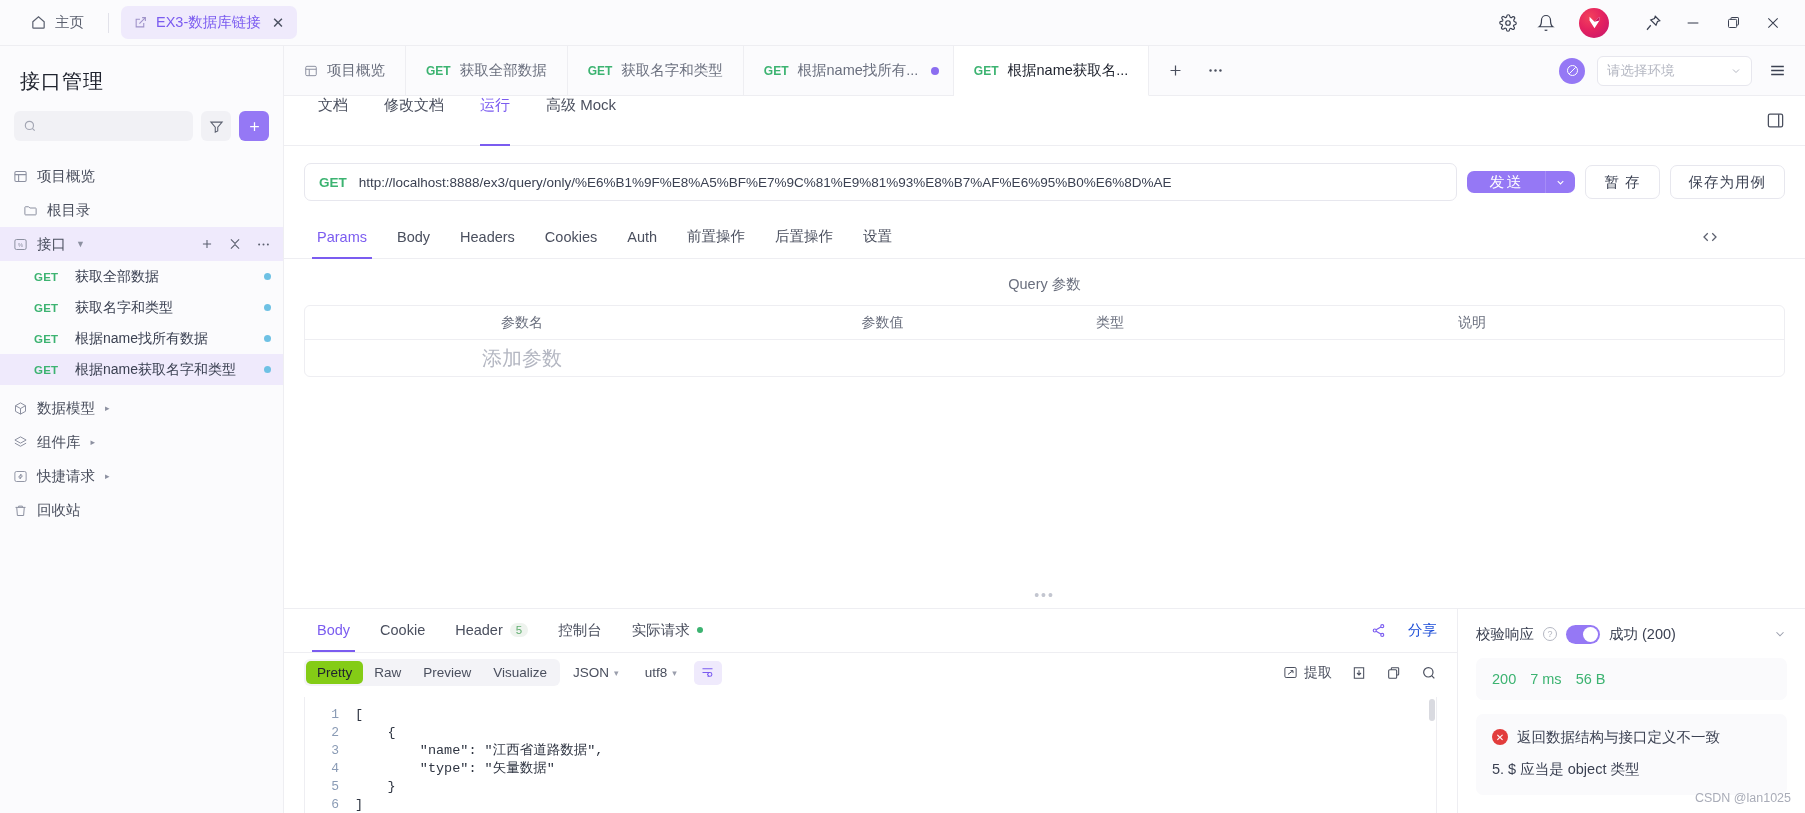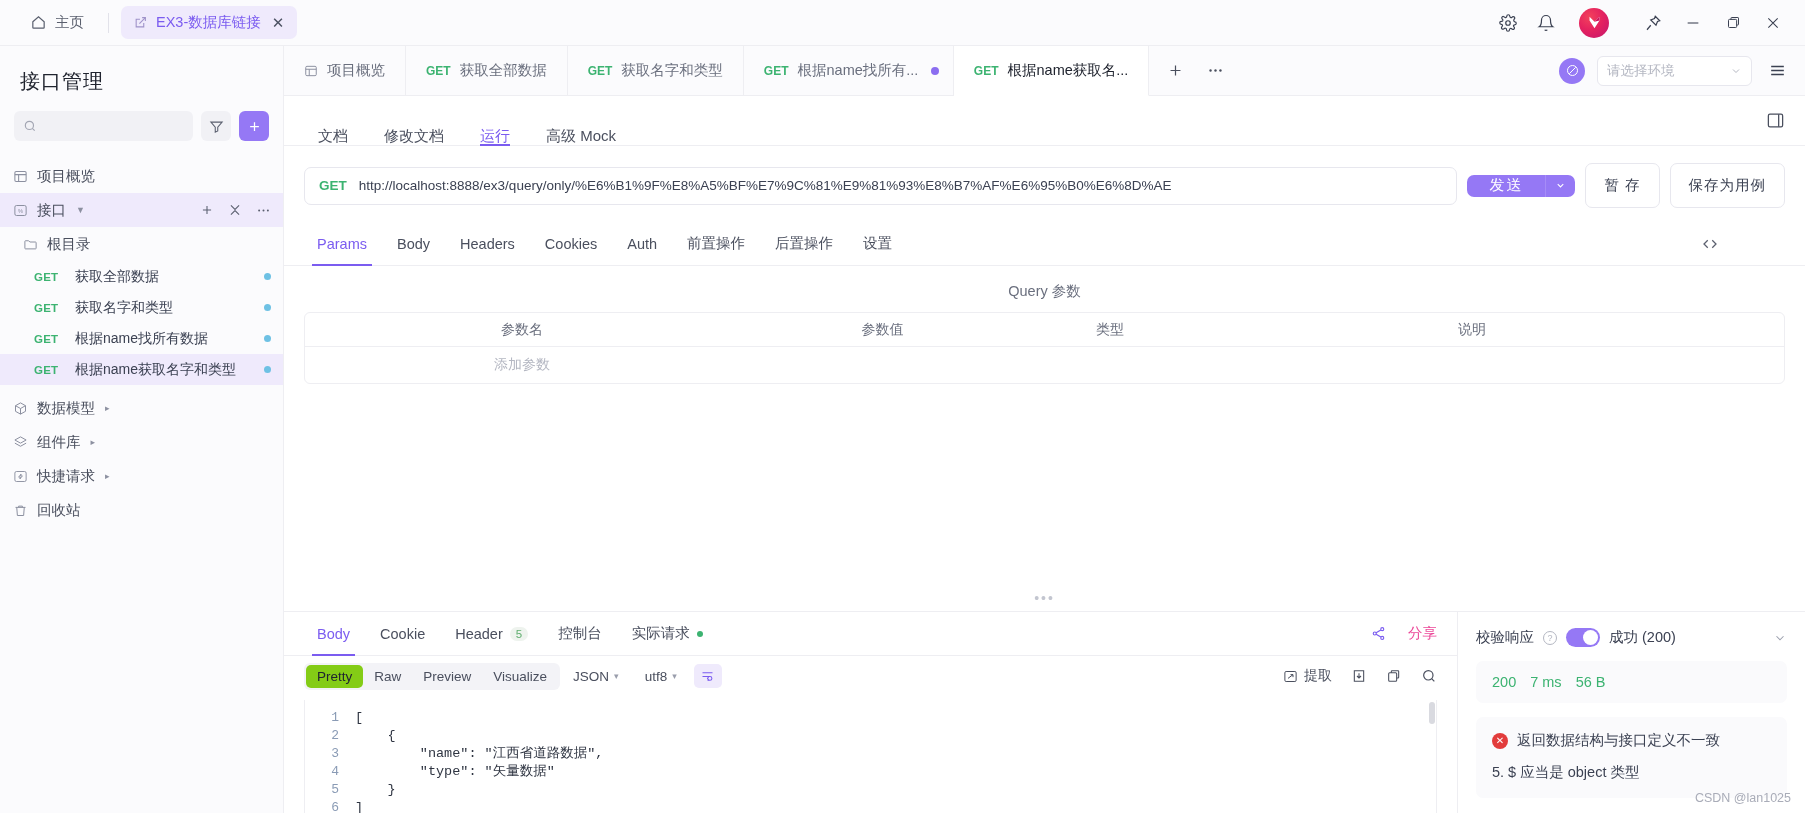--- a/index.html
+++ b/index.html
@@ -99,68 +99,68 @@
   }
   .env-sel {
     width:155px; height:30px; border:1px solid #e7e7ee; border-radius:6px;
     display:flex; align-items:center; justify-content:space-between;
     padding: 0 9px; font-size:13.5px; color:#b4b7c2; background:#fff;
   }
   .hamb { color:#3b4152; display:flex; align-items:center; padding: 0 4px;}
 
   
   .subtabs { height:50px; min-height:50px; display:flex; align-items:center; padding:0 20px; border-bottom:1px solid #eeeef2; gap:8px;}
-  .subtab { padding: 0 14px; height:50px; display:flex; align-items:flex-end; font-size:15px; color:#4a4f5e; position:relative;}
+  .subtab { padding: 0 14px; height:50px; display:flex; align-items:flex-start; font-size:15px; color:#4a4f5e; position:relative;}
   .subtab.active { color:#7b5cf0; }
   .subtab.active::after { content:""; position:absolute; left:14px; right:14px; bottom:0; height:2px; background:#7b5cf0;}
   .subtabs .right { margin-left:auto; color:#4a4f5e; display:flex; align-items:center;}
 
   
   .urlrow { display:flex; align-items:center; gap:10px; padding: 17px 20px 14px 20px; }
   .urlbox {
     flex:1; height:38px; border:1px solid #e7e7ee; border-radius:7px; background:#fff;
     display:flex; align-items:center; padding:0 14px; gap:12px; min-width:0;
   }
   .urlbox .verb { color:#3cb371; font-weight:bold; font-size:13.5px; flex:0 0 auto;}
   .urlbox .u { font-size:13.5px; color:#3b4152; overflow:hidden; text-overflow:ellipsis; white-space:nowrap; }
   .send { display:flex; align-items:stretch; height:22px; border-radius:7px; overflow:hidden; background:#9578f5;}
   .send .lbl { padding: 0 22px; display:flex; align-items:center; color:#fff; font-size:15px; letter-spacing:2px;}
   .send .dd { width:30px; display:flex; align-items:center; justify-content:center; color:#fff; border-left:1px solid #a68cf7; font-size:10px;}
-  .obtn { height:45px; padding: 15px 18px; border:1px solid #e7e7ee; border-radius:7px; background:#fff;
+  .obtn { height:34px; padding: 15px 18px; border:1px solid #e7e7ee; border-radius:7px; background:#fff;
     display:flex; align-items:center; font-size:14.5px; color:#3b4152; letter-spacing:1px; white-space:nowrap;}
 
   
   .ptabs { display:flex; align-items:center; padding: 0 20px; border-bottom:1px solid #eeeef2; height:44px; gap:4px;}
   .ptab { padding:0 13px; height:44px; display:flex; align-items:center; font-size:14.5px; color:#4a4f5e; position:relative;}
   .ptab.active { color:#7b5cf0; }
   .ptab.active::after { content:""; position:absolute; left:8px; right:8px; bottom:0; height:2px; background:#7b5cf0;}
   .ptabs .code { margin-left:auto; color:#5a5f6e; font-size:14px;}
 
   .qwrap { padding: 16px 20px 0 20px; text-align: center; }
   .qlabel { font-size:14.5px; color:#6a6f7e; margin-bottom:11px; }
   .qtable { border:1px solid #eeeef2; border-radius:6px; overflow:hidden;}
   .qhead { display:flex; height:34px; align-items:center; border-bottom:1px solid #eeeef2; font-size:14px; color:#6a6f7e;}
-  .qrow { display:flex; height:36px; align-items:center; font-size:14px; color:#b4b7c2;}
+  .qrow { display:flex; height:36px; align-items:center; font-size:20px; color:#b4b7c2;}
   .c1 { width:400px; padding-left:34px; }
   .c2 { width:355px; }
   .c3 { width:100px; }
   .c4 { flex:1; }
 
   .splitter { height:26px; display:flex; align-items:center; justify-content:center; color:#c3c6d0; letter-spacing:2px; font-size:14px;}
 
   
   .resp { flex:1; display:flex; min-height:0; border-top:1px solid #eeeef2;}
   .resp-left { flex:1; display:flex; flex-direction:column; min-width:0; }
   .rtabs { height:44px; min-height:44px; display:flex; align-items:center; padding:0 20px; border-bottom:1px solid #eeeef2; gap:4px;}
   .rtab { padding:0 13px; height:44px; display:flex; align-items:center; gap:7px; font-size:14.5px; color:#4a4f5e; position:relative;}
   .rtab.active { color:#7b5cf0; }
   .rtab.active::after { content:""; position:absolute; left:8px; right:8px; bottom:0; height:2px; background:#7b5cf0;}
   .badge5 { background:#eef3ee; color:#5fae6e; font-size:11.5px; border-radius:9px; padding:1px 6px;}
   .gdot { width:6px; height:6px; border-radius:50%; background:#3cb371; }
-  .share { margin-left:auto; display:flex; align-items:center; gap:22px; color:#ec4899; font-size:14.5px;}
+  .share { margin-left:auto; display:flex; align-items:center; gap:22px; color:#1d4ed8; font-size:14.5px;}
 
   .fmtbar { height:40px; min-height:40px; display:flex; align-items:center; padding:0 20px; gap:0; }
   .seg { display:flex; background:#f3f3f7; border-radius:6px; padding:2px; }
   .seg .it { padding: 4px 11px; font-size:13.5px; color:#4a4f5e; border-radius:5px;}
   .seg .it.on { background:#84cc16; color:#20242f; }
   .drop { display:flex; align-items:center; gap:5px; padding:0 13px; font-size:13.5px; color:#4a4f5e;}
   .drop .cv { font-size:9px; color:#9a9eac; }
   .wrapbtn { width:28px; height:24px; border-radius:5px; background:#efeafc; color:#7b5cf0; display:flex; align-items:center; justify-content:center; margin-left:4px;}
   .fmt-right { margin-left:auto; display:flex; align-items:center; gap:19px; color:#4a4f5e; font-size:14px;}
   .fmt-right .lk { display:flex; align-items:center; gap:6px; }
@@ -292,20 +292,29 @@
         <div class="nav-row">
           <span class="ico">
             <svg width="15" height="15" viewBox="0 0 24 24" fill="none" stroke="#8c90a0" stroke-width="1.7">
                 <rect x="3" y="4" width="18" height="16" rx="2"></rect>
                 <path d="M3 9h18M9 9v11"></path>
               </svg>
           </span>
           <span>项目概览</span>
         </div>
 
+        <div class="nav-row folder-row">
+          <span class="ico">
+            <svg width="15" height="15" viewBox="0 0 24 24" fill="none" stroke="#8c90a0" stroke-width="1.6">
+                <path d="M3 7a1 1 0 0 1 1-1h5l2 2h9a1 1 0 0 1 1 1v9a1 1 0 0 1-1 1H4a1 1 0 0 1-1-1z"></path>
+              </svg>
+          </span>
+          <span>根目录</span>
+        </div>
+
         <div class="nav-row active">
           <span class="ico">
             <svg width="15" height="15" viewBox="0 0 24 24" fill="none" stroke="#8c90a0" stroke-width="1.6">
                 <rect x="3" y="4" width="18" height="16" rx="2.5"></rect>
                 <text x="12" y="16" font-size="9" fill="#8c90a0" text-anchor="middle" stroke="none">%</text>
               </svg>
           </span>
           <span>接口</span>
           <span class="caret">▼</span>
           <span class="actions">
@@ -320,29 +329,20 @@
                 </svg>
             </span>
             <span>
               <svg width="15" height="15" viewBox="0 0 24 24" fill="#5a5f6e" stroke="none">
                   <circle cx="5" cy="12" r="1.6"></circle>
                   <circle cx="12" cy="12" r="1.6"></circle>
                   <circle cx="19" cy="12" r="1.6"></circle>
                 </svg>
             </span>
           </span>
-        </div>
-
-        <div class="nav-row folder-row">
-          <span class="ico">
-            <svg width="15" height="15" viewBox="0 0 24 24" fill="none" stroke="#8c90a0" stroke-width="1.6">
-                <path d="M3 7a1 1 0 0 1 1-1h5l2 2h9a1 1 0 0 1 1 1v9a1 1 0 0 1-1 1H4a1 1 0 0 1-1-1z"></path>
-              </svg>
-          </span>
-          <span>根目录</span>
         </div>
 
         <div class="api-row">
           <span class="verb">GET</span>
           <span class="nm">获取全部数据</span>
           <span class="dot"></span>
         </div>
         <div class="api-row">
           <span class="verb">GET</span>
           <span class="nm">获取名字和类型</span>

